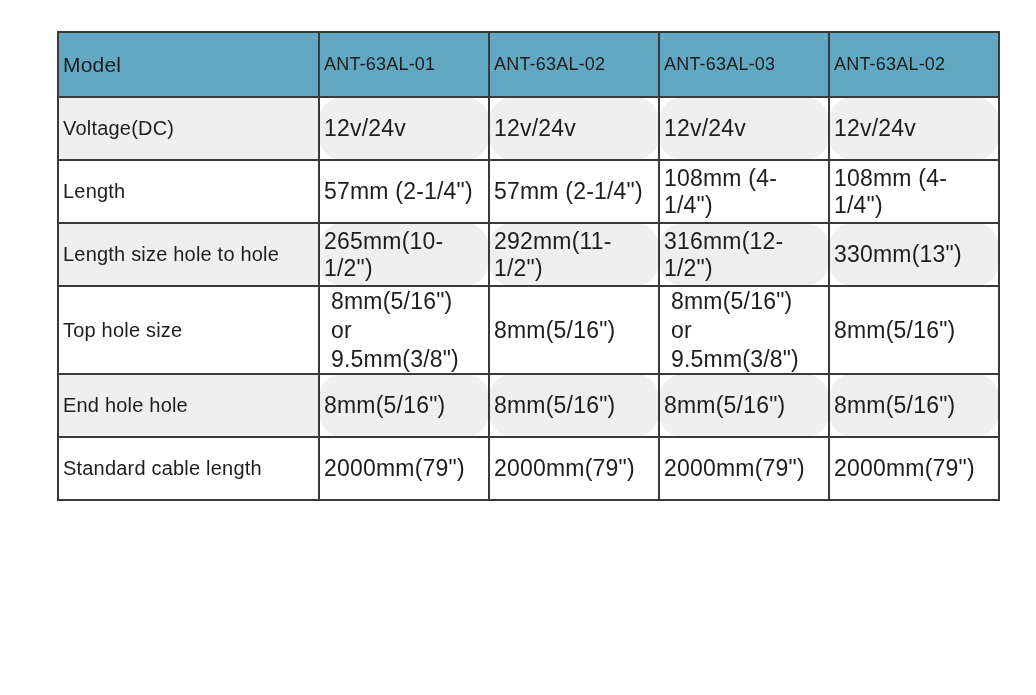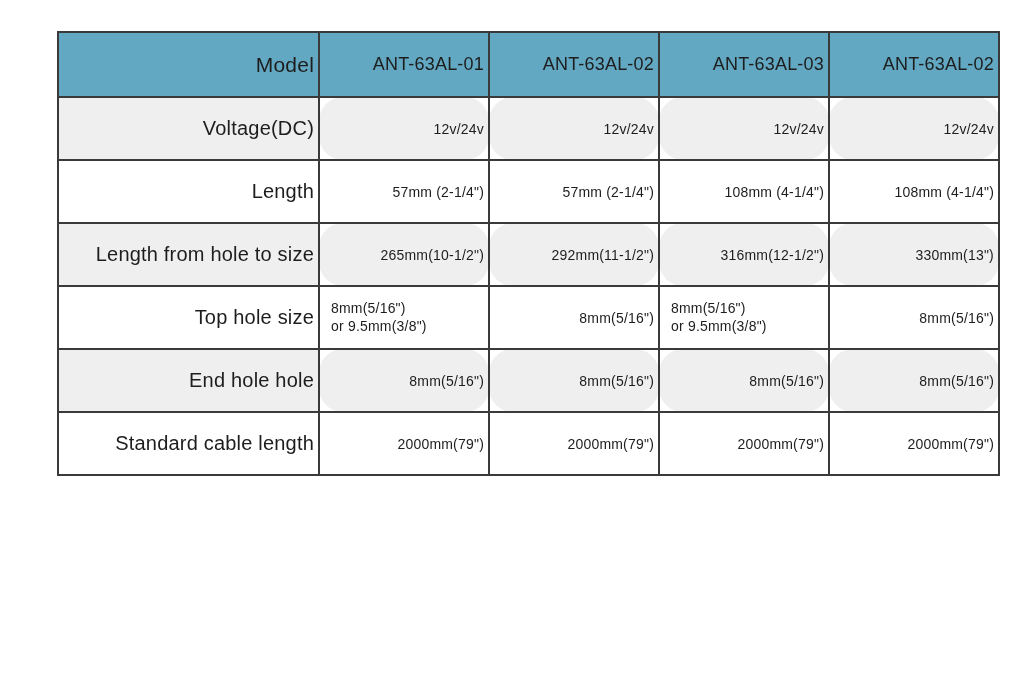--- a/index.html
+++ b/index.html
@@ -27,39 +27,39 @@
   }
   table.spec {
     border-collapse: collapse;
     table-layout: fixed;
     width: 941px;
   }
   table.spec col.c-label { width: 261px; }
   table.spec col.c-data  { width: 170px; }
   table.spec th, table.spec td {
     border: 2px solid var(--border-color);
-    text-align: right;
+    text-align: left;
     vertical-align: middle;
     padding: 0 4px;
     font-weight: normal;
     letter-spacing: 0.2px;
   }
   thead tr { height: 65px; }
   tbody tr { height: 63px; }
   thead th {
     background: var(--header-bg);
   }
   thead th.model-head { font-size: 21px; }
   thead th.col-head  { font-size: 18px; }
   tbody th.row-label {
     font-size: 20px;
     background: var(--row-bg);
   }
   tbody td {
-    font-size: 14px;
+    font-size: 23px;
     background: var(--row-bg);
     border-radius: 24px;
   }
   tbody tr:nth-child(odd) th.row-label,
   tbody tr:nth-child(odd) td {
     background: var(--row-alt-bg);
   }
   tbody td.two-line {
     text-align: left;
     padding-left: 11px;
@@ -97,21 +97,21 @@
         <td>12v/24v</td>
       </tr>
       <tr>
         <th class="row-label">Length</th>
         <td>57mm (2-1/4")</td>
         <td>57mm (2-1/4")</td>
         <td>108mm (4-1/4")</td>
         <td>108mm (4-1/4")</td>
       </tr>
       <tr>
-        <th class="row-label">Length from hole to size</th>
+        <th class="row-label">Length size hole to hole</th>
         <td>265mm(10-1/2")</td>
         <td>292mm(11-1/2")</td>
         <td>316mm(12-1/2")</td>
         <td>330mm(13")</td>
       </tr>
       <tr>
         <th class="row-label">Top hole size</th>
         <td class="two-line">8mm(5/16")
 or 9.5mm(3/8")</td>
         <td>8mm(5/16")</td>

